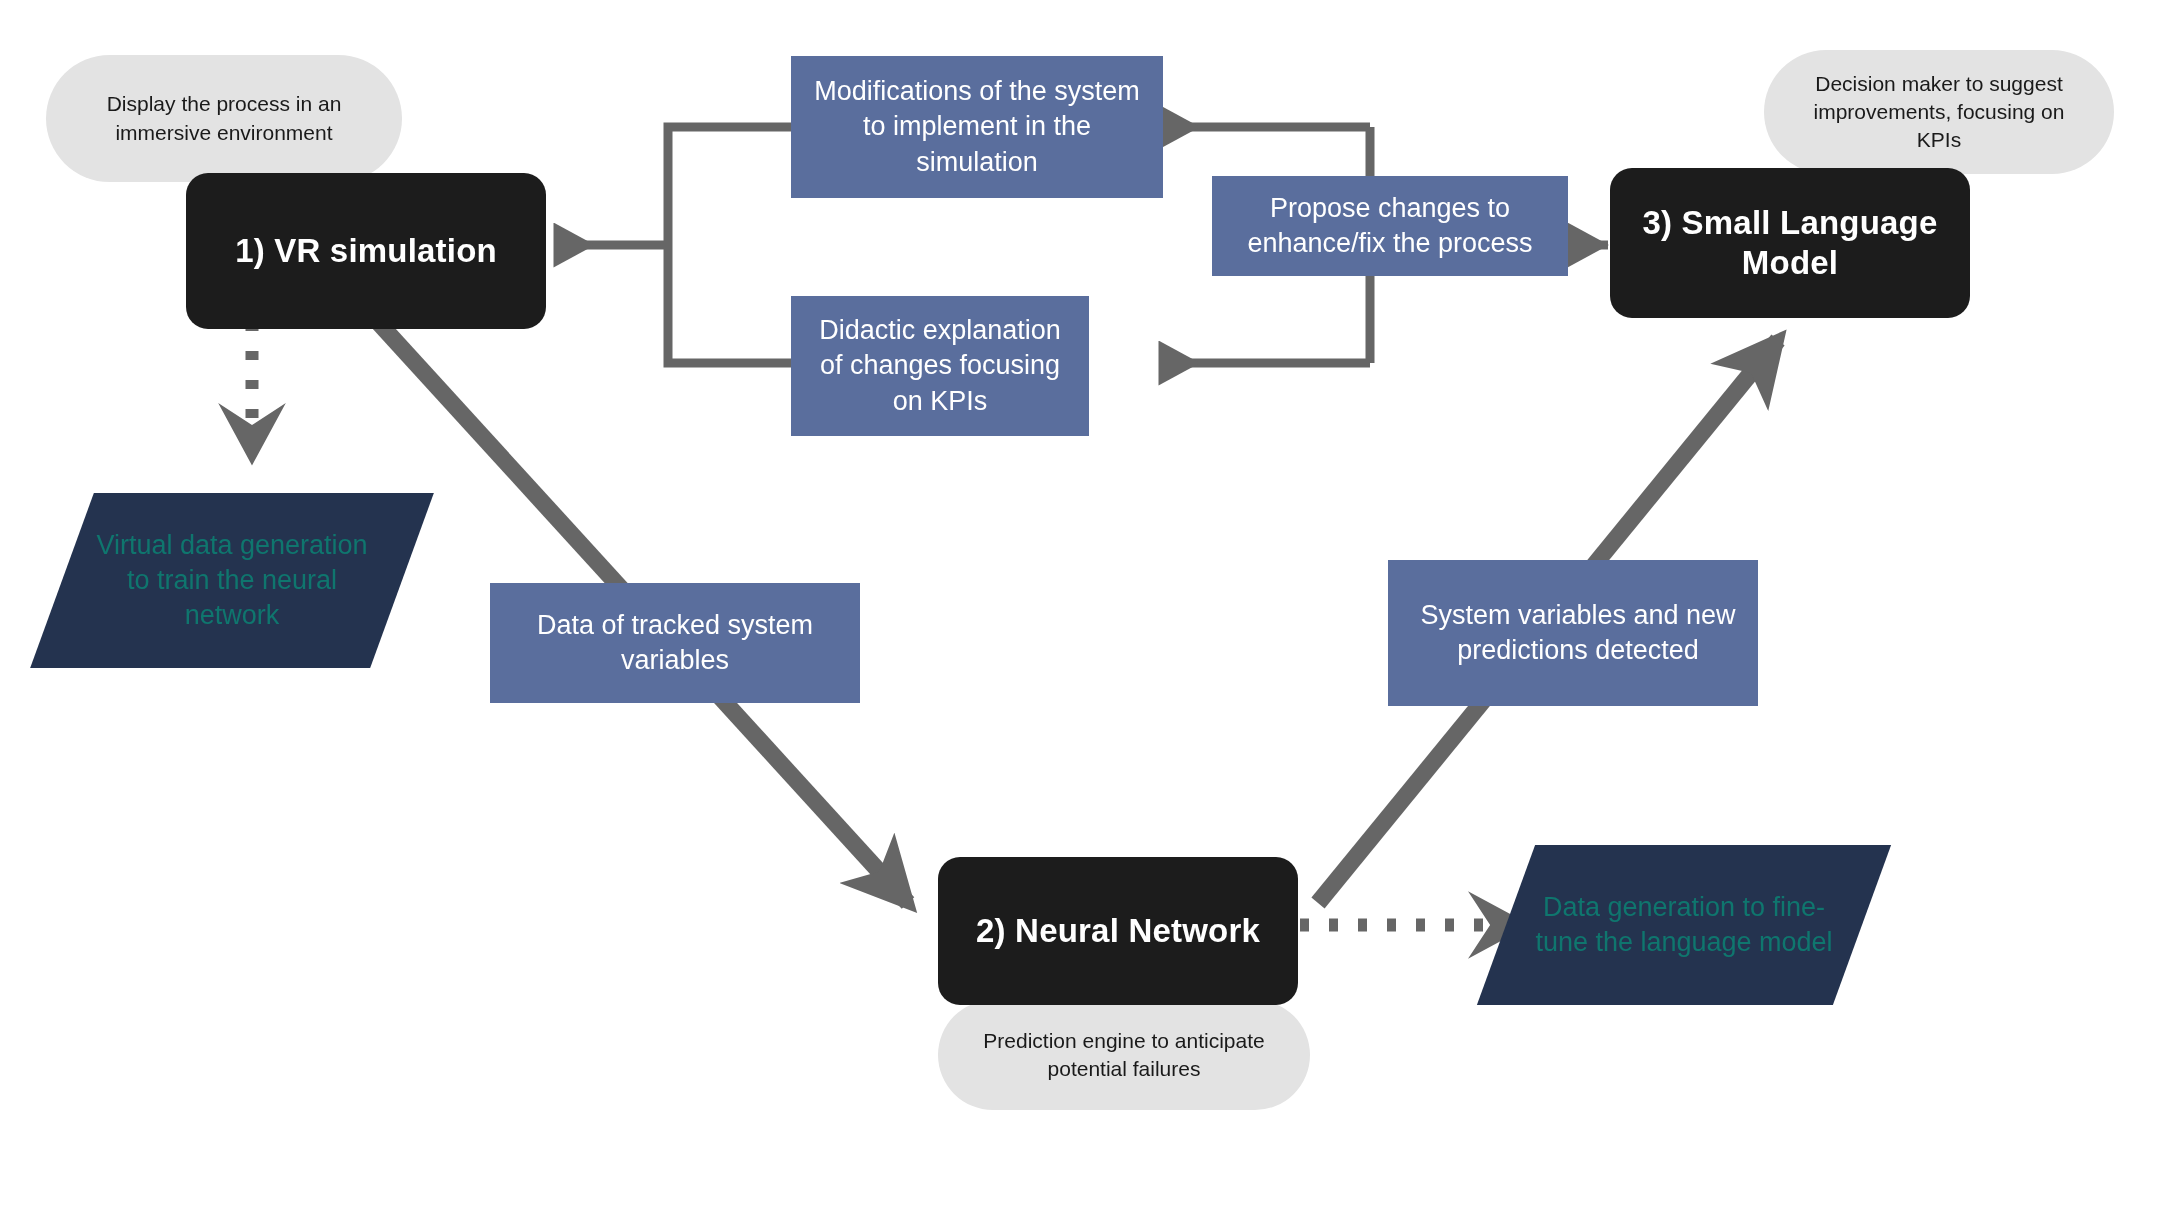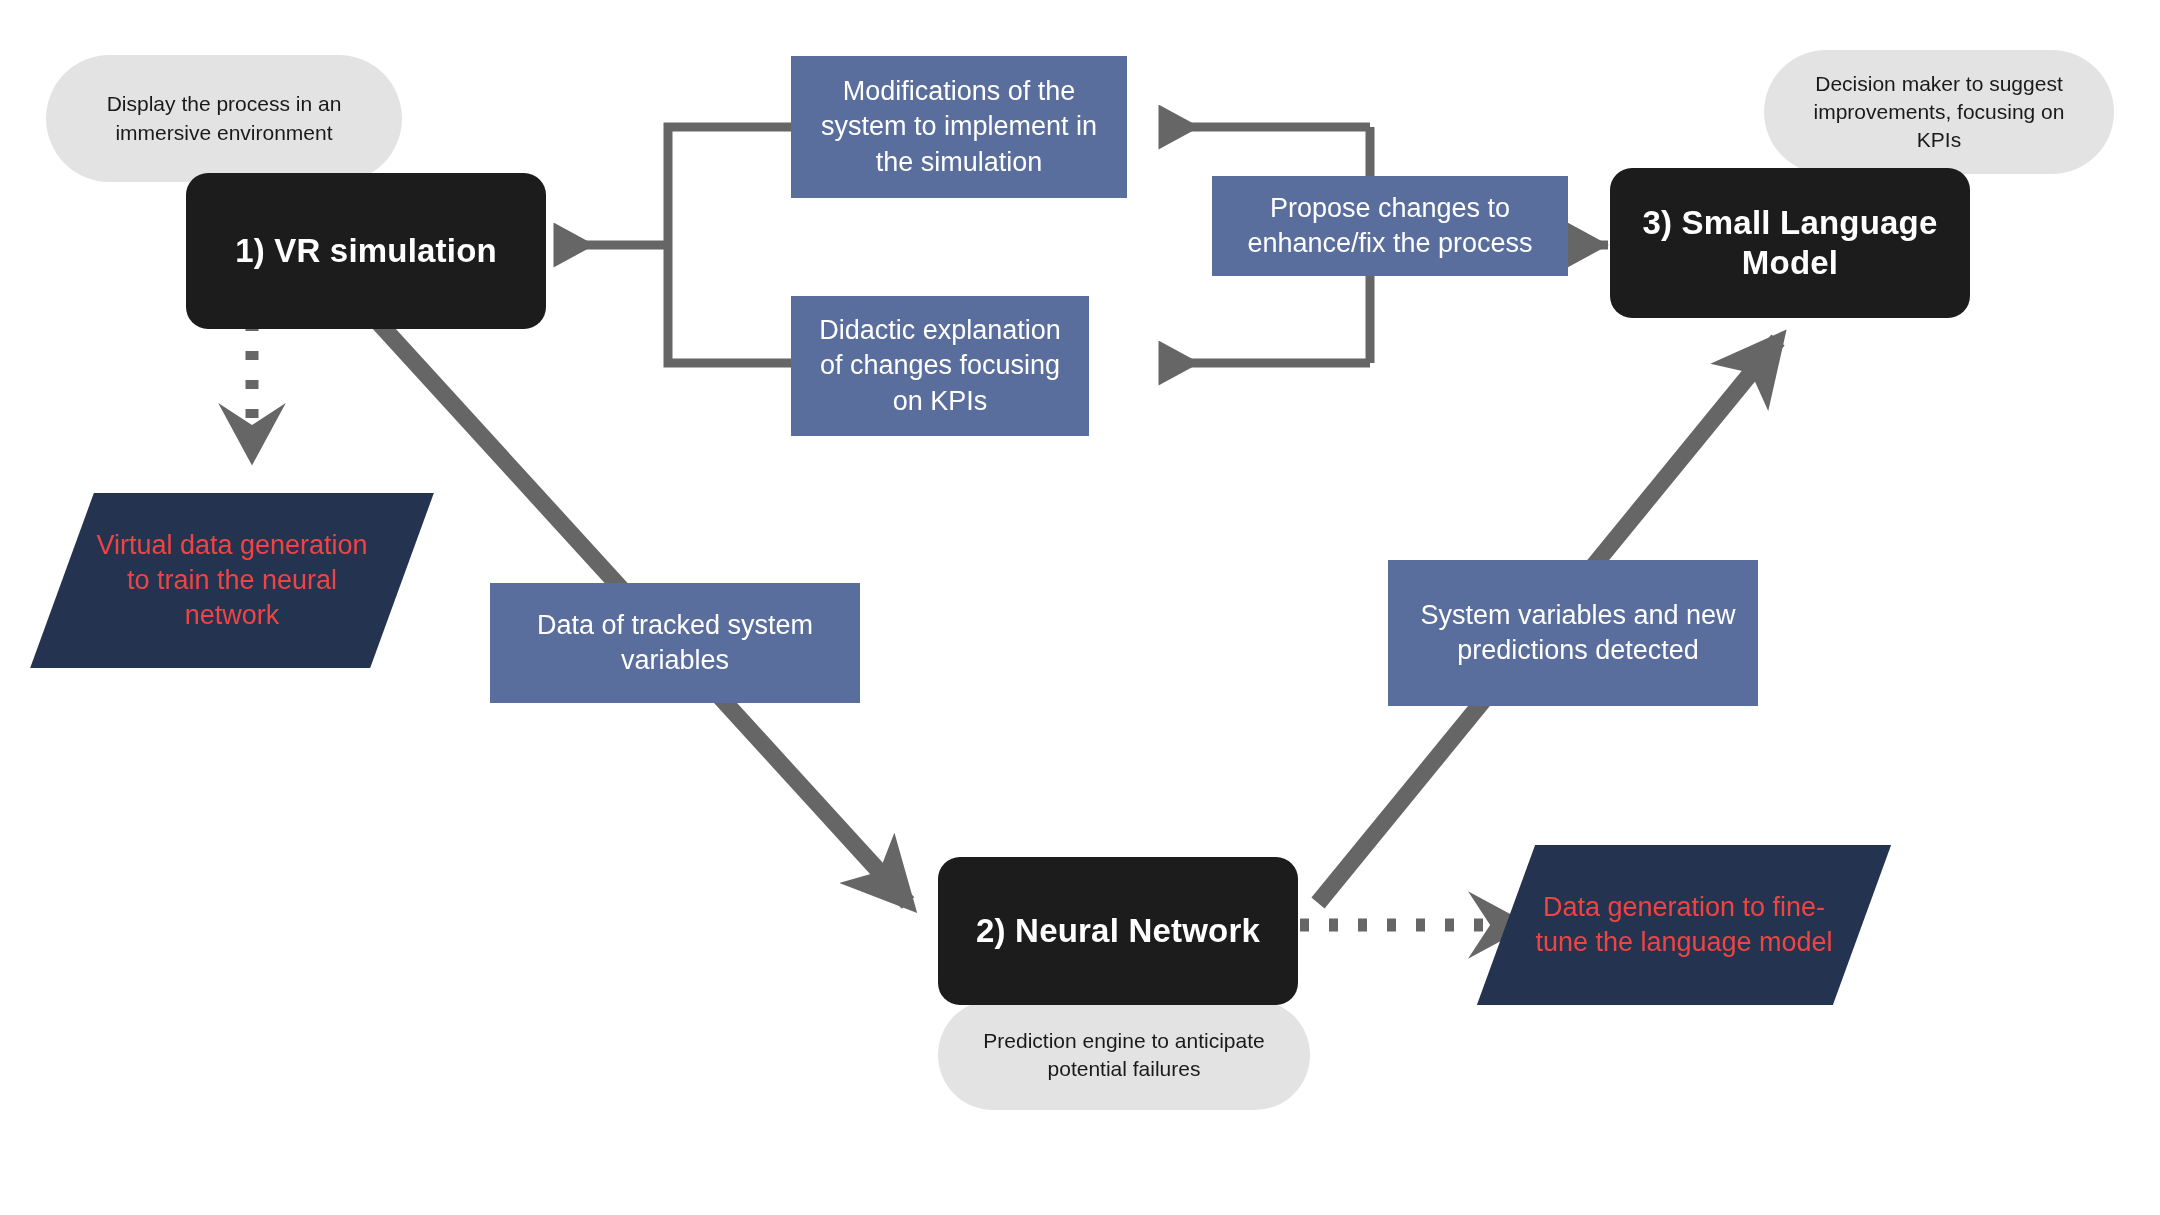--- a/index.html
+++ b/index.html
@@ -81,21 +81,21 @@
     transform: skewX(-20deg);
   }
   .paraTxt {
     position: relative;
     width: 100%;
     height: 100%;
     display: flex;
     align-items: center;
     justify-content: center;
     text-align: center;
-    color: #ef4444;
+    color: #0f766e;
     font-size: 27px;
     line-height: 1.3;
     padding: 0 20px;
     box-sizing: border-box;
   }
 </style>
 </head>
 <body>
 
 <div id="stage">
@@ -139,21 +139,21 @@
   </div>
 
   <div class="node callout" style="left:1764px; top:50px; width:350px; height:124px;">
     <span>Decision maker to suggest improvements, focusing on KPIs</span>
   </div>
 
   <div class="node callout" style="left:938px; top:1000px; width:372px; height:110px;">
     <span>Prediction engine to anticipate potential failures</span>
   </div>
 
-  <div class="node bluebox" style="left:791px; top:56px; width:336px; height:142px;">
+  <div class="node bluebox" style="left:791px; top:56px; width:372px; height:142px;">
     <span>Modifications of the system to implement in the simulation</span>
   </div>
 
   <div class="node bluebox" style="left:1212px; top:176px; width:356px; height:100px;">
     <span>Propose changes to enhance/fix the process</span>
   </div>
 
   <div class="node bluebox" style="left:791px; top:296px; width:298px; height:140px;">
     <span>Didactic explanation of changes focusing on KPIs</span>
   </div>

